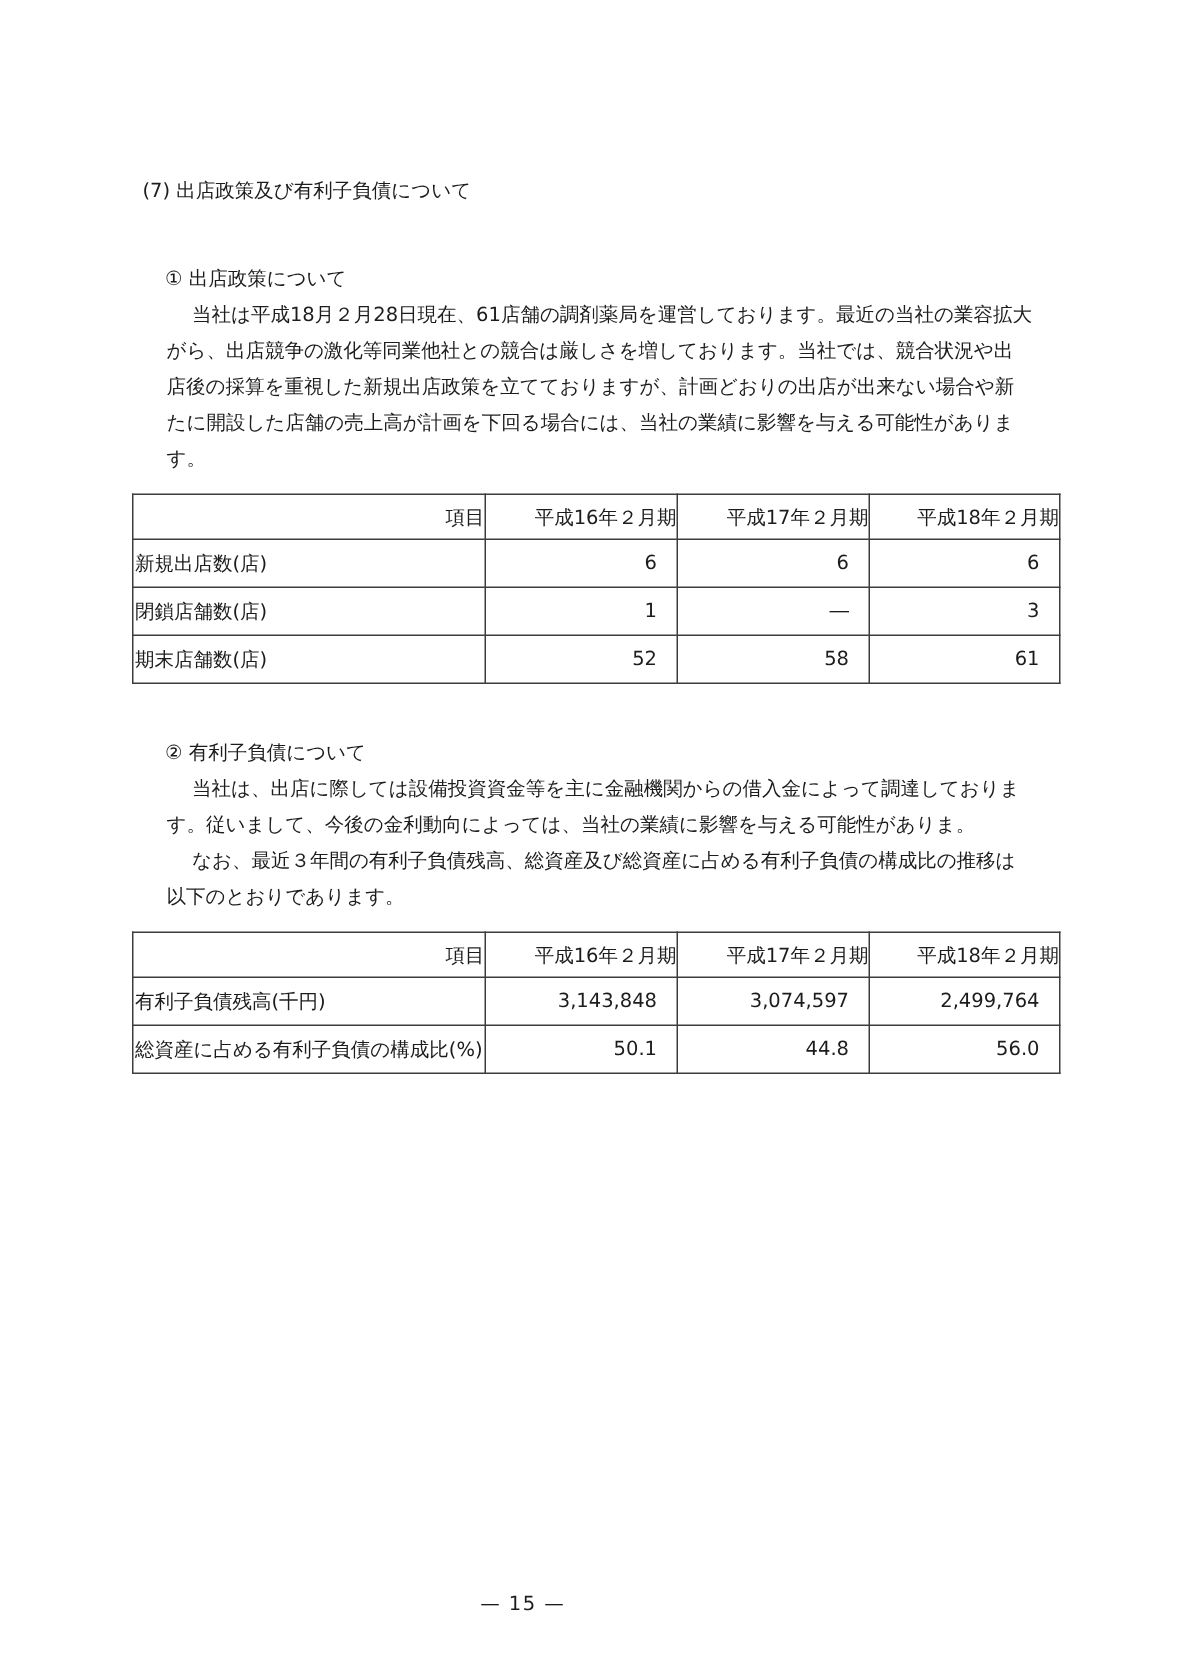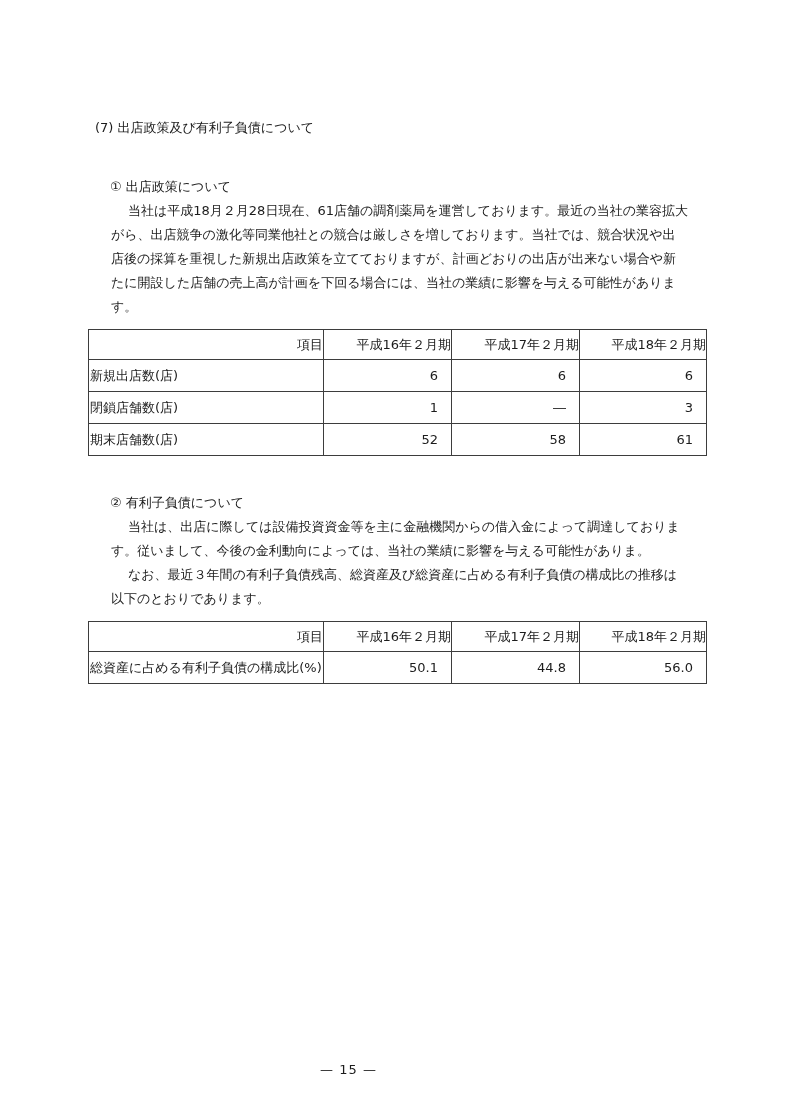--- a/index.html
+++ b/index.html
@@ -148,20 +148,26 @@
       <thead>
         <tr>
           <th>項目</th>
           <th>平成16年２月期</th>
           <th>平成17年２月期</th>
           <th>平成18年２月期</th>
         </tr>
       </thead>
       <tbody>
         <tr>
+          <td class="lbl">有利子負債残高(千円)</td>
+          <td class="num">3,143,848</td>
+          <td class="num">3,074,597</td>
+          <td class="num">2,499,764</td>
+        </tr>
+        <tr>
           <td class="lbl">総資産に占める有利子負債の構成比(%)</td>
           <td class="num">50.1</td>
           <td class="num">44.8</td>
           <td class="num">56.0</td>
         </tr>
       </tbody>
     </table>
 
   </div>
 

